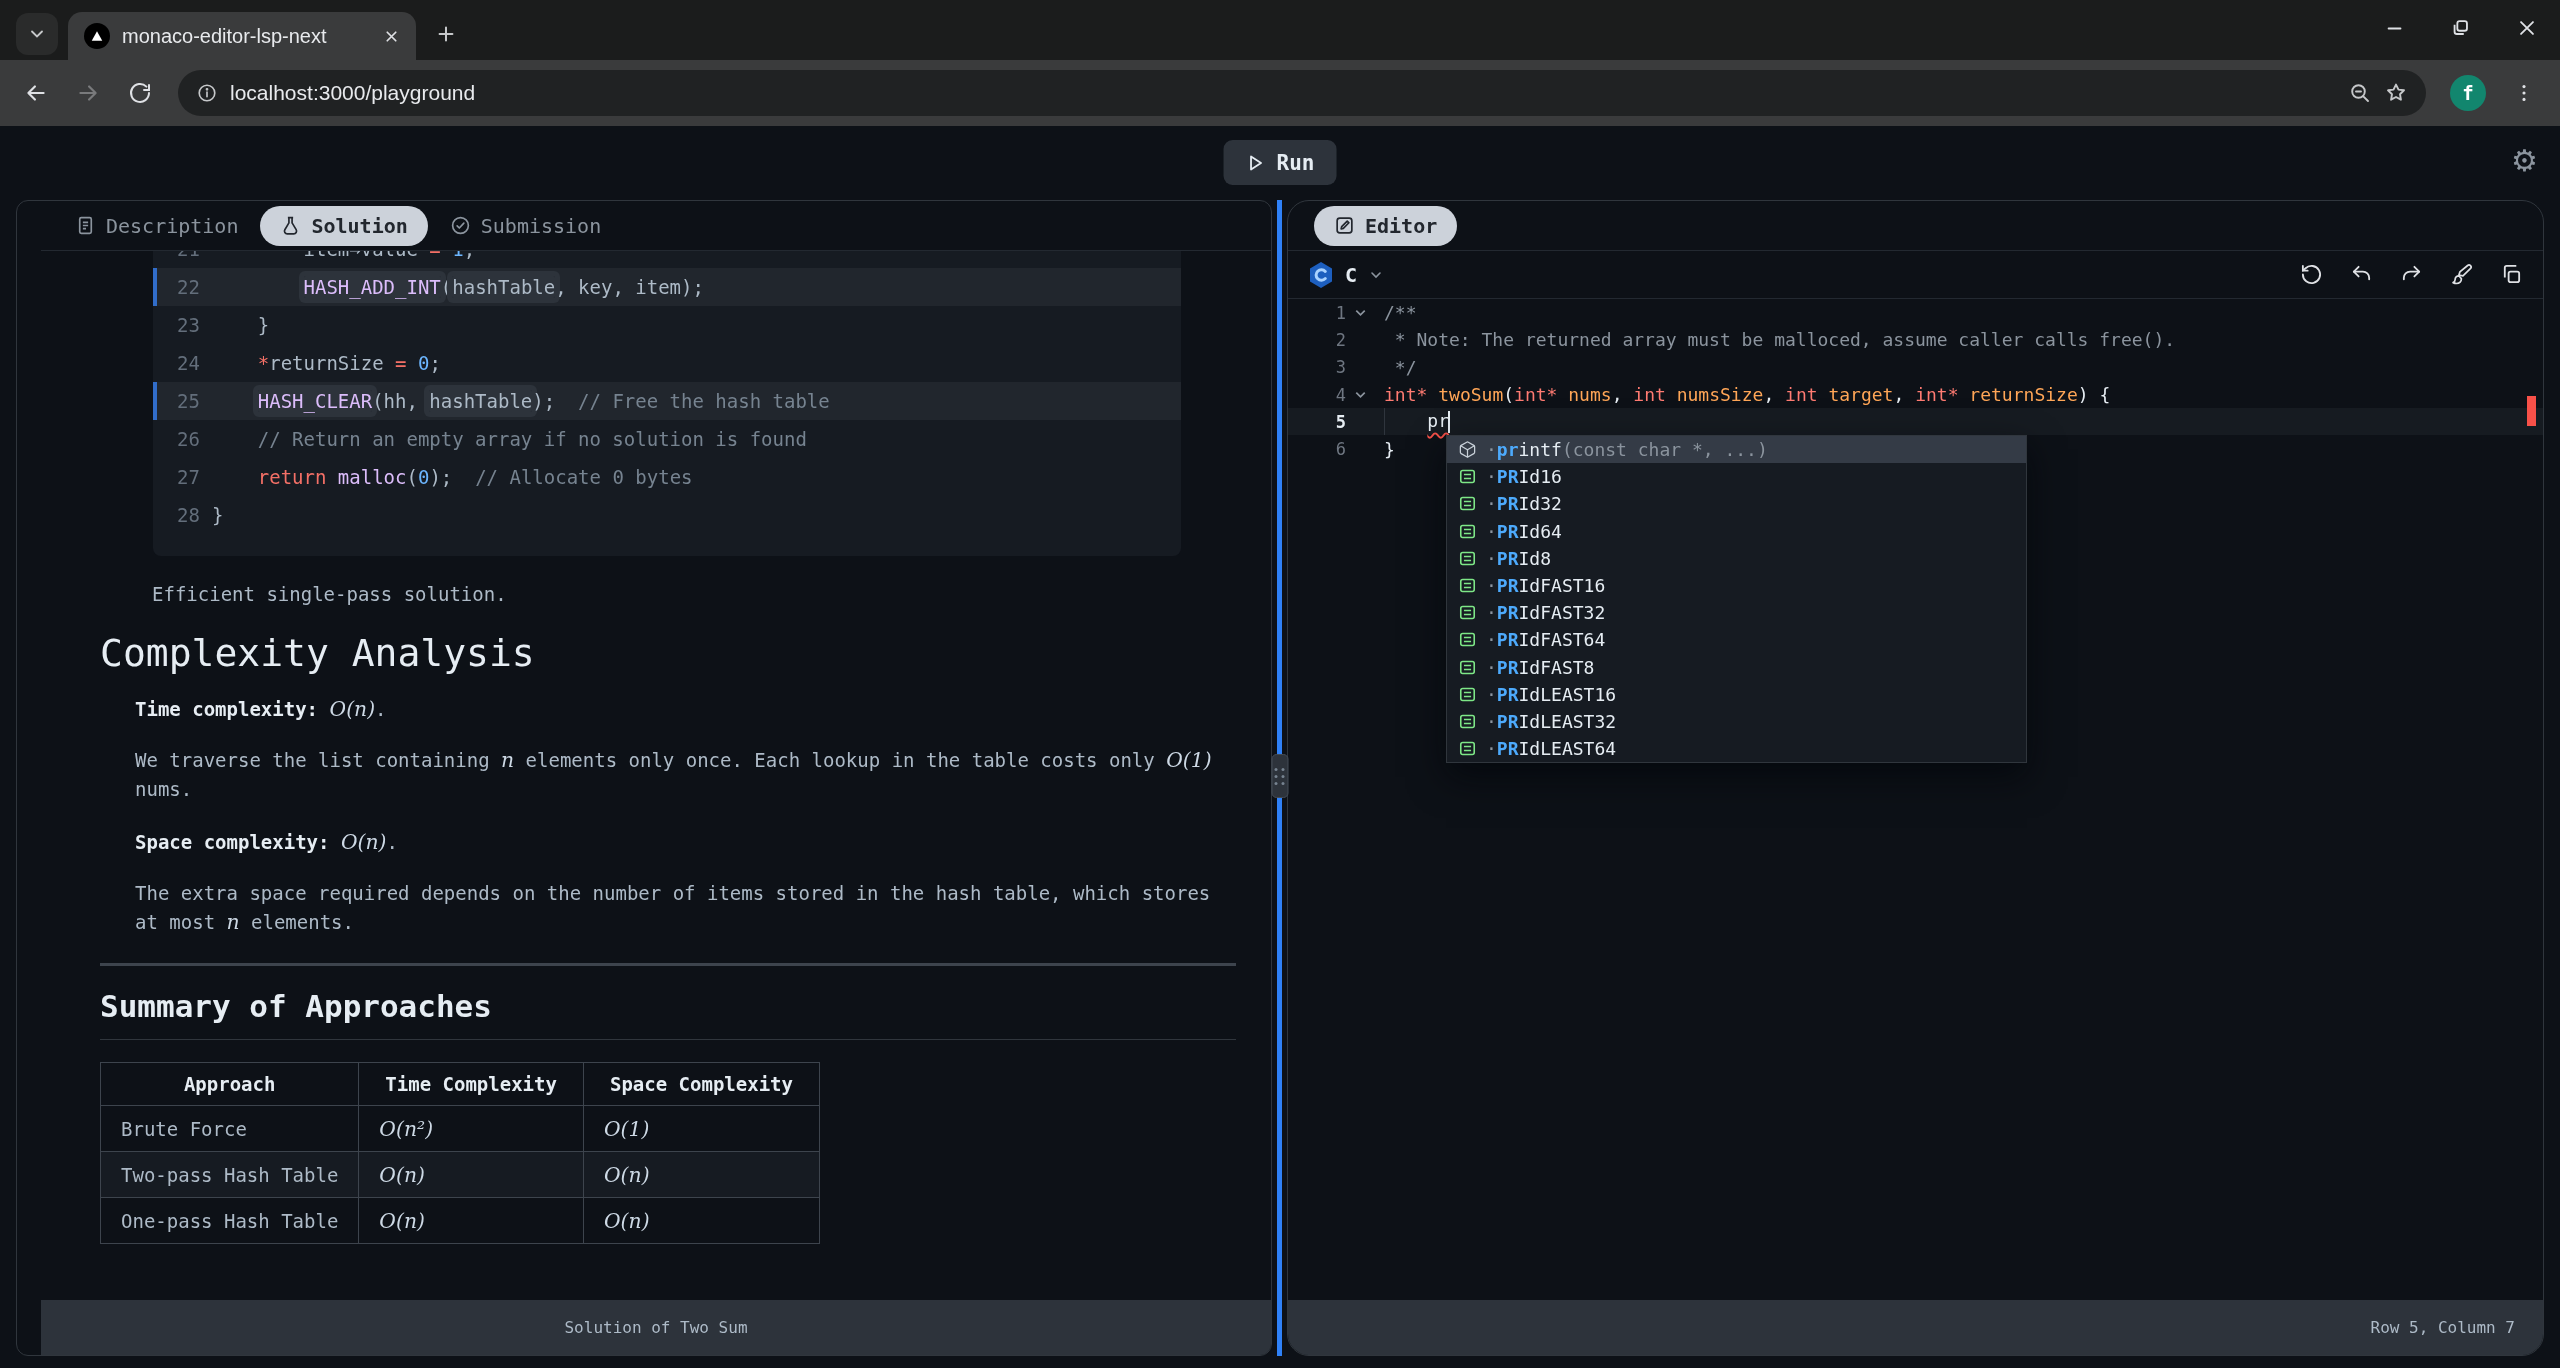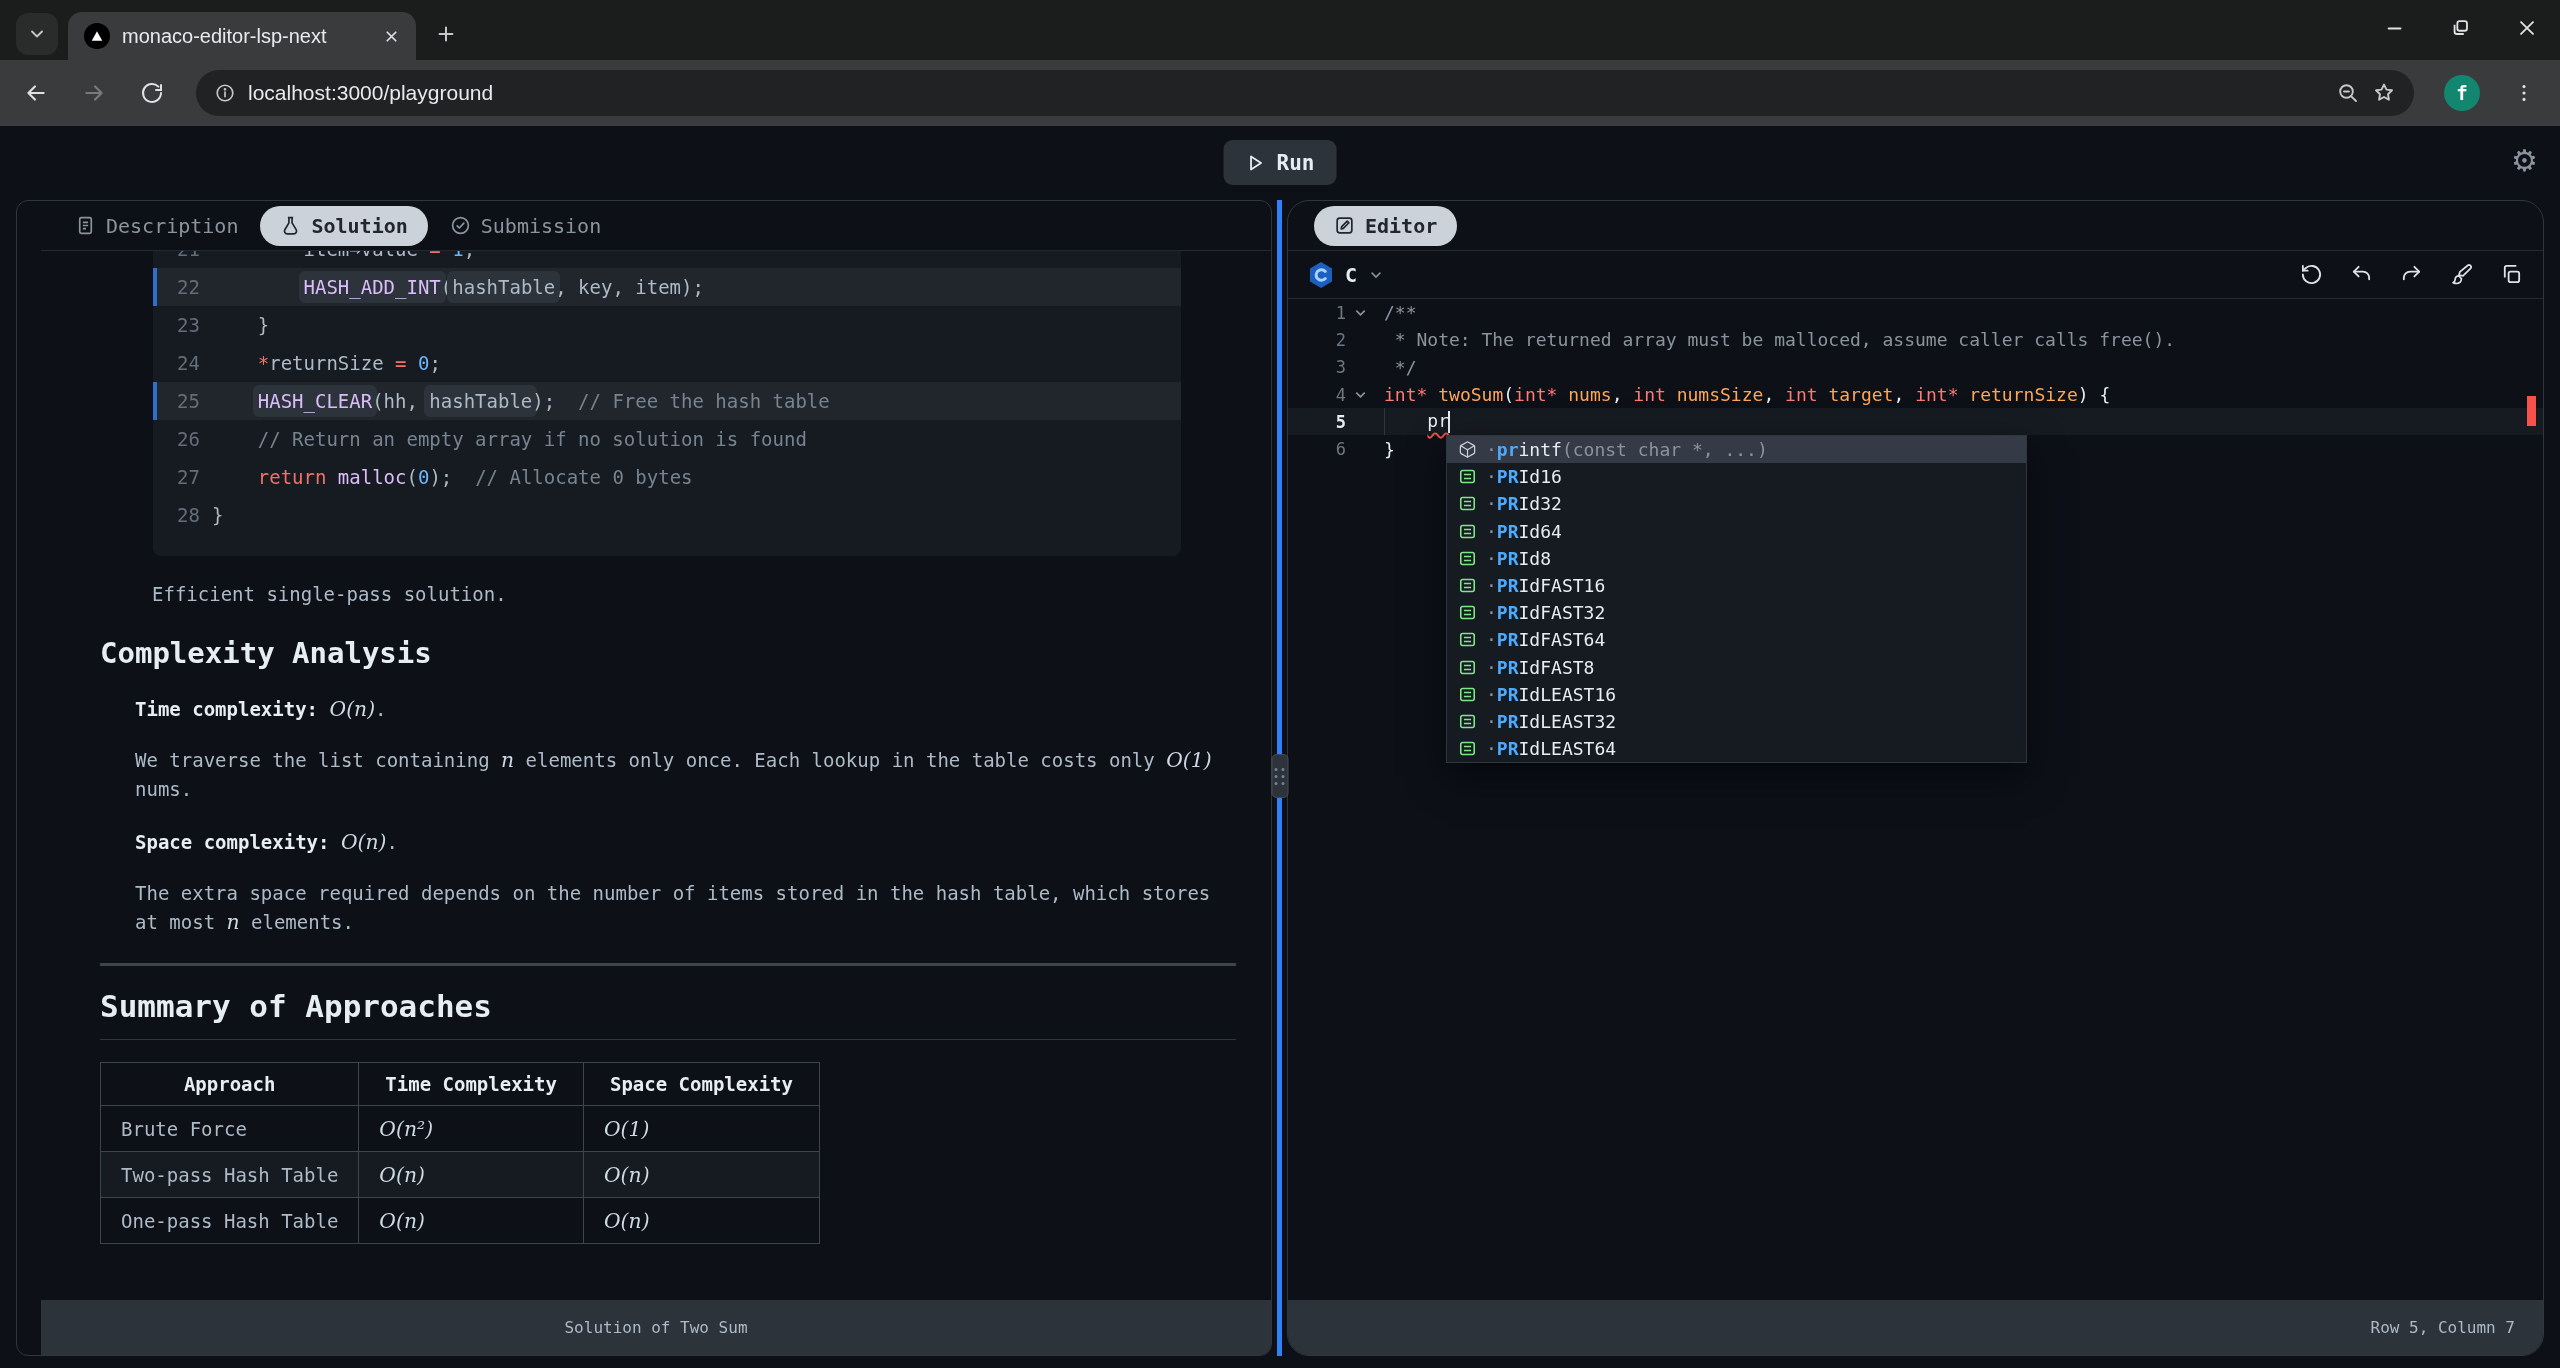--- a/index.html
+++ b/index.html
@@ -13,21 +13,21 @@
   
   .tabbar{height:60px;background:#1b1c1c;display:flex;align-items:flex-end;font-family:"Liberation Sans",sans-serif;}
   .tab-search{width:42px;height:42px;margin:9px 10px 5px 16px;border-radius:12px;background:#2a2b2b;display:flex;align-items:center;justify-content:center;color:#c6c8ca;}
   .btab{width:348px;height:48px;background:#3a3b3c;border-radius:14px 14px 0 0;display:flex;align-items:center;padding:0 16px;gap:12px;}
   .favicon{width:26px;height:26px;border-radius:50%;background:#000;display:flex;align-items:center;justify-content:center;flex:none;}
   .btab-title{flex:1;font-size:20px;color:#e8eaed;white-space:nowrap;overflow:hidden;}
   .icon-btn{display:flex;align-items:center;justify-content:center;color:#dfe1e5;}
   .newtab{width:40px;height:40px;margin:0 0 6px 10px;color:#c6c8ca;display:flex;align-items:center;justify-content:center;}
   .win-controls{margin-left:auto;height:60px;display:flex;align-self:flex-start;}
   .win-controls .icon-btn{width:66px;height:56px;}
-  .toolbar{height:66px;background:#3a3b3c;display:flex;align-items:center;padding:0 16px;gap:18px;}
+  .toolbar{height:66px;background:#3a3b3c;display:flex;align-items:center;padding:0 16px;gap:12px;}
   .nav-ic{width:40px;height:40px;display:flex;align-items:center;justify-content:center;color:#dfe1e5;}
   .nav-ic.dis{opacity:.38}
   .urlbar{flex:1;height:46px;background:#202223;border-radius:23px;display:flex;align-items:center;padding:0 18px;margin:0 6px;gap:12px;color:#c6c8ca;}
   .url-text{font-size:21px;color:#e8eaed;font-family:"Liberation Sans",sans-serif;}
   .urlbar .spacer{flex:1}
   .avatar{width:36px;height:36px;border-radius:50%;background:#12866e;color:#fff;display:flex;align-items:center;justify-content:center;font-size:19px;font-weight:700;margin:0 6px;}
 
   
   .app-header{position:relative;height:74px;}
   .run-btn{position:absolute;left:50%;transform:translateX(-50%);top:14px;height:45px;padding:0 22px;background:#2d333b;border-radius:9px;display:flex;align-items:center;gap:11px;color:var(--fg);font-size:21px;font-weight:700;cursor:pointer;}
@@ -49,21 +49,21 @@
   
   .lcontent{flex:1;overflow:hidden;padding-left:59px;color:var(--dim);font-size:19px;}
   .codeblock{width:1028px;margin:-21px 0 0 53px;background:#161b22;padding-bottom:22px;border-radius:0 0 8px 8px;}
   .crow{display:flex;align-items:center;height:38px;white-space:pre;}
   .crow .ln{width:47px;flex:none;text-align:right;color:#636e7b;}
   .crow .cd{margin-left:12px;}
   .crow.hl{background:#21262d;box-shadow:inset 4px 0 0 #316dca;}
   .seg.fg{color:#adbac7}.seg.kw{color:#f47067}.seg.fn{color:#dcbdfb}.seg.num{color:#6cb6ff}.seg.com{color:#768390}
   .seg.box{background:#2d333b;border-radius:2px;box-shadow:0 0 0 5px #2d333b;}
   .md-p{margin:24px 0 0 52px;max-width:1080px;line-height:29px;}
-  .md-h3{margin:26px 0 0;font-size:29px;line-height:36px;font-weight:700;color:var(--fg);}
+  .md-h3{margin:26px 0 0;font-size:38px;line-height:36px;font-weight:400;color:var(--fg);}
   .md-line{margin:24px 0 0 35px;line-height:29px;}
   .md-p2{margin:22px 0 0 35px;max-width:1080px;line-height:29px;}
   .b{font-weight:700;color:var(--fg);}
   .math{font-family:"DejaVu Serif",serif;font-style:italic;font-size:1.07em;color:#cdd9e5;}
   .md-hr{margin-top:26px;width:1136px;height:3px;background:#3d444d;border:none;}
   .md-h2{margin:20px 0 0;font-size:31px;line-height:40px;font-weight:700;color:var(--fg);width:1136px;padding-bottom:13px;border-bottom:1px solid #30363d;}
   table.sumtab{margin-top:22px;border-collapse:collapse;font-size:19px;color:var(--dim);}
   .sumtab th,.sumtab td{border:1px solid #3d444d;}
   .sumtab th{font-weight:700;color:var(--fg);text-align:center;padding:10px 26px;height:43px;}
   .sumtab td{padding:10px 20px;height:46px;text-align:left;}

